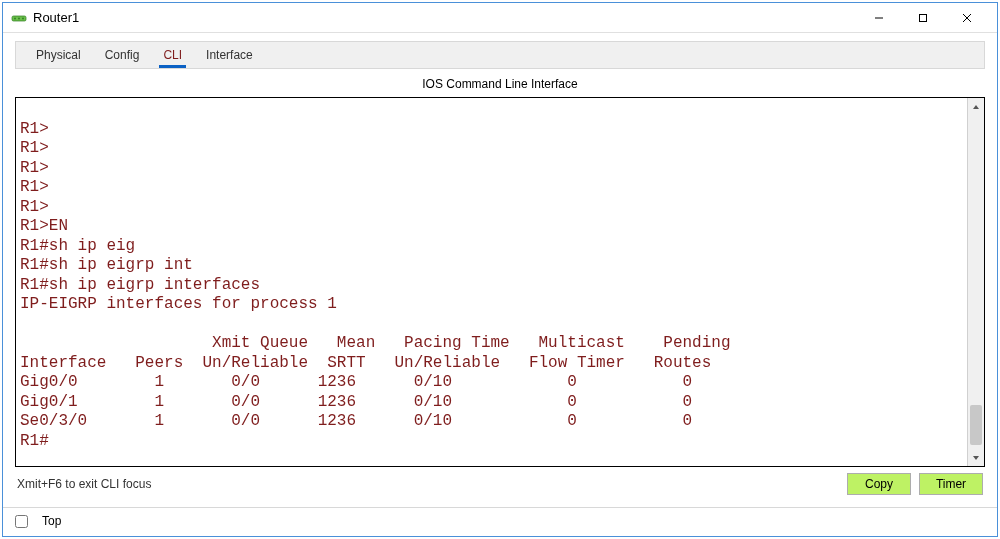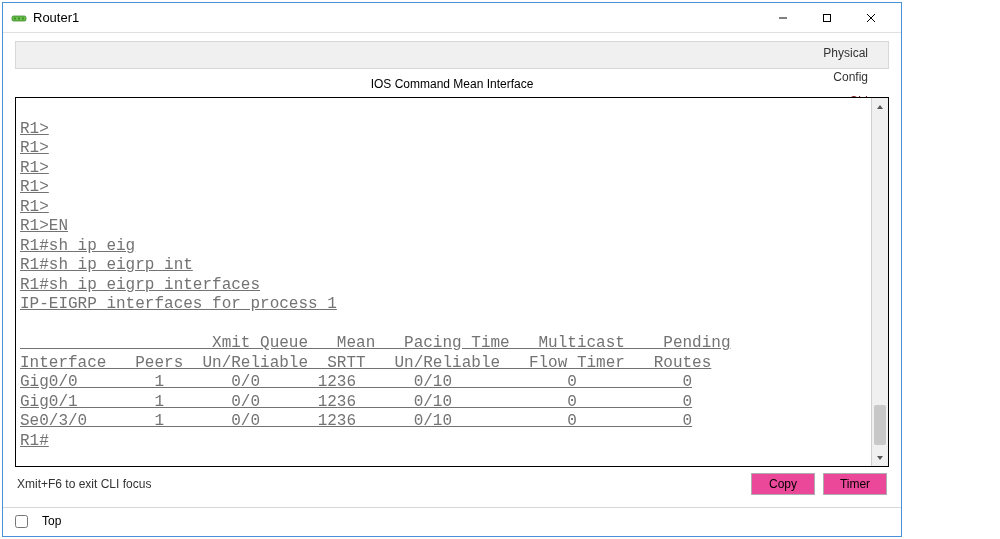--- a/index.html
+++ b/index.html
@@ -8,21 +8,21 @@
     padding: 0;
     font-family: "Segoe UI", Tahoma, sans-serif;
     font-size: 12px;
     background: #fff;
     width: 1000px;
     height: 539px;
     overflow: hidden;
   }
   .window {
     border: 1px solid #4a90d9;
-    width: 900px;
+    width: 996px;
     height: 535px;
     margin: 2px;
     background: #fff;
     display: flex;
     flex-direction: column;
   }
   .titlebar {
     display: flex;
     align-items: center;
     height: 30px;
@@ -48,21 +48,20 @@
     display: flex;
     flex-direction: column;
   }
   .tabstrip {
     background: #f0f0f0;
     border: 1px solid #d8d8d8;
     height: 28px;
     display: flex;
     align-items: flex-end;
     padding: 0 8px;
-    flex-direction: column;
   }
   .tab {
     padding: 4px 12px 6px 12px;
     font-size: 12px;
     color: #333;
     cursor: default;
     position: relative;
   }
   .tab.active {
     color: #7f1d1d;
@@ -94,22 +93,21 @@
     background: #fff;
   }
   .terminal {
     flex: 1;
     font-family: "Courier New", Courier, monospace;
     font-size: 16px;
     line-height: 1.22;
     white-space: pre;
     padding: 2px 4px;
     overflow: hidden;
-    color: #737373;
-    text-decoration: underline;
+    color: #7f1d1d;
   }
   .vscrollbar {
     width: 17px;
     background: #f0f0f0;
     border-left: 1px solid #d0d0d0;
     display: flex;
     flex-direction: column;
     justify-content: space-between;
   }
   .vscrollbar .arrow {
@@ -131,21 +129,21 @@
     align-items: center;
     padding: 6px 2px 8px 2px;
     font-size: 12px;
     color: #333;
   }
   .footer-row .hint { flex: 1; }
   .btn {
     min-width: 64px;
     height: 22px;
     border: 1px solid #adadad;
-    background: #ec4899;
+    background: #bef264;
     font-size: 12px;
     padding: 1px 12px;
     margin-left: 8px;
     cursor: default;
     color: #000;
     display: inline-flex; align-items: center; justify-content: center;
   }
   .bottom-bar {
     border-top: 1px solid #d8d8d8;
     padding: 6px 12px 8px 12px;
@@ -195,21 +193,21 @@
   <div class="body-area">
 
     <div class="tabstrip">
       <div class="tab">Physical</div>
       <div class="tab">Config</div>
       <div class="tab active">CLI</div>
       <div class="tab">Interface</div>
     </div>
 
     <div class="cli-panel">
-      <div class="cli-header">IOS Command Mean Interface</div>
+      <div class="cli-header">IOS Command Line Interface</div>
 
       <div class="terminal-wrap">
         <div class="terminal" id="terminal">
 R1&gt;
 R1&gt;
 R1&gt;
 R1&gt;
 R1&gt;
 R1&gt;EN
 R1#sh ip eig

